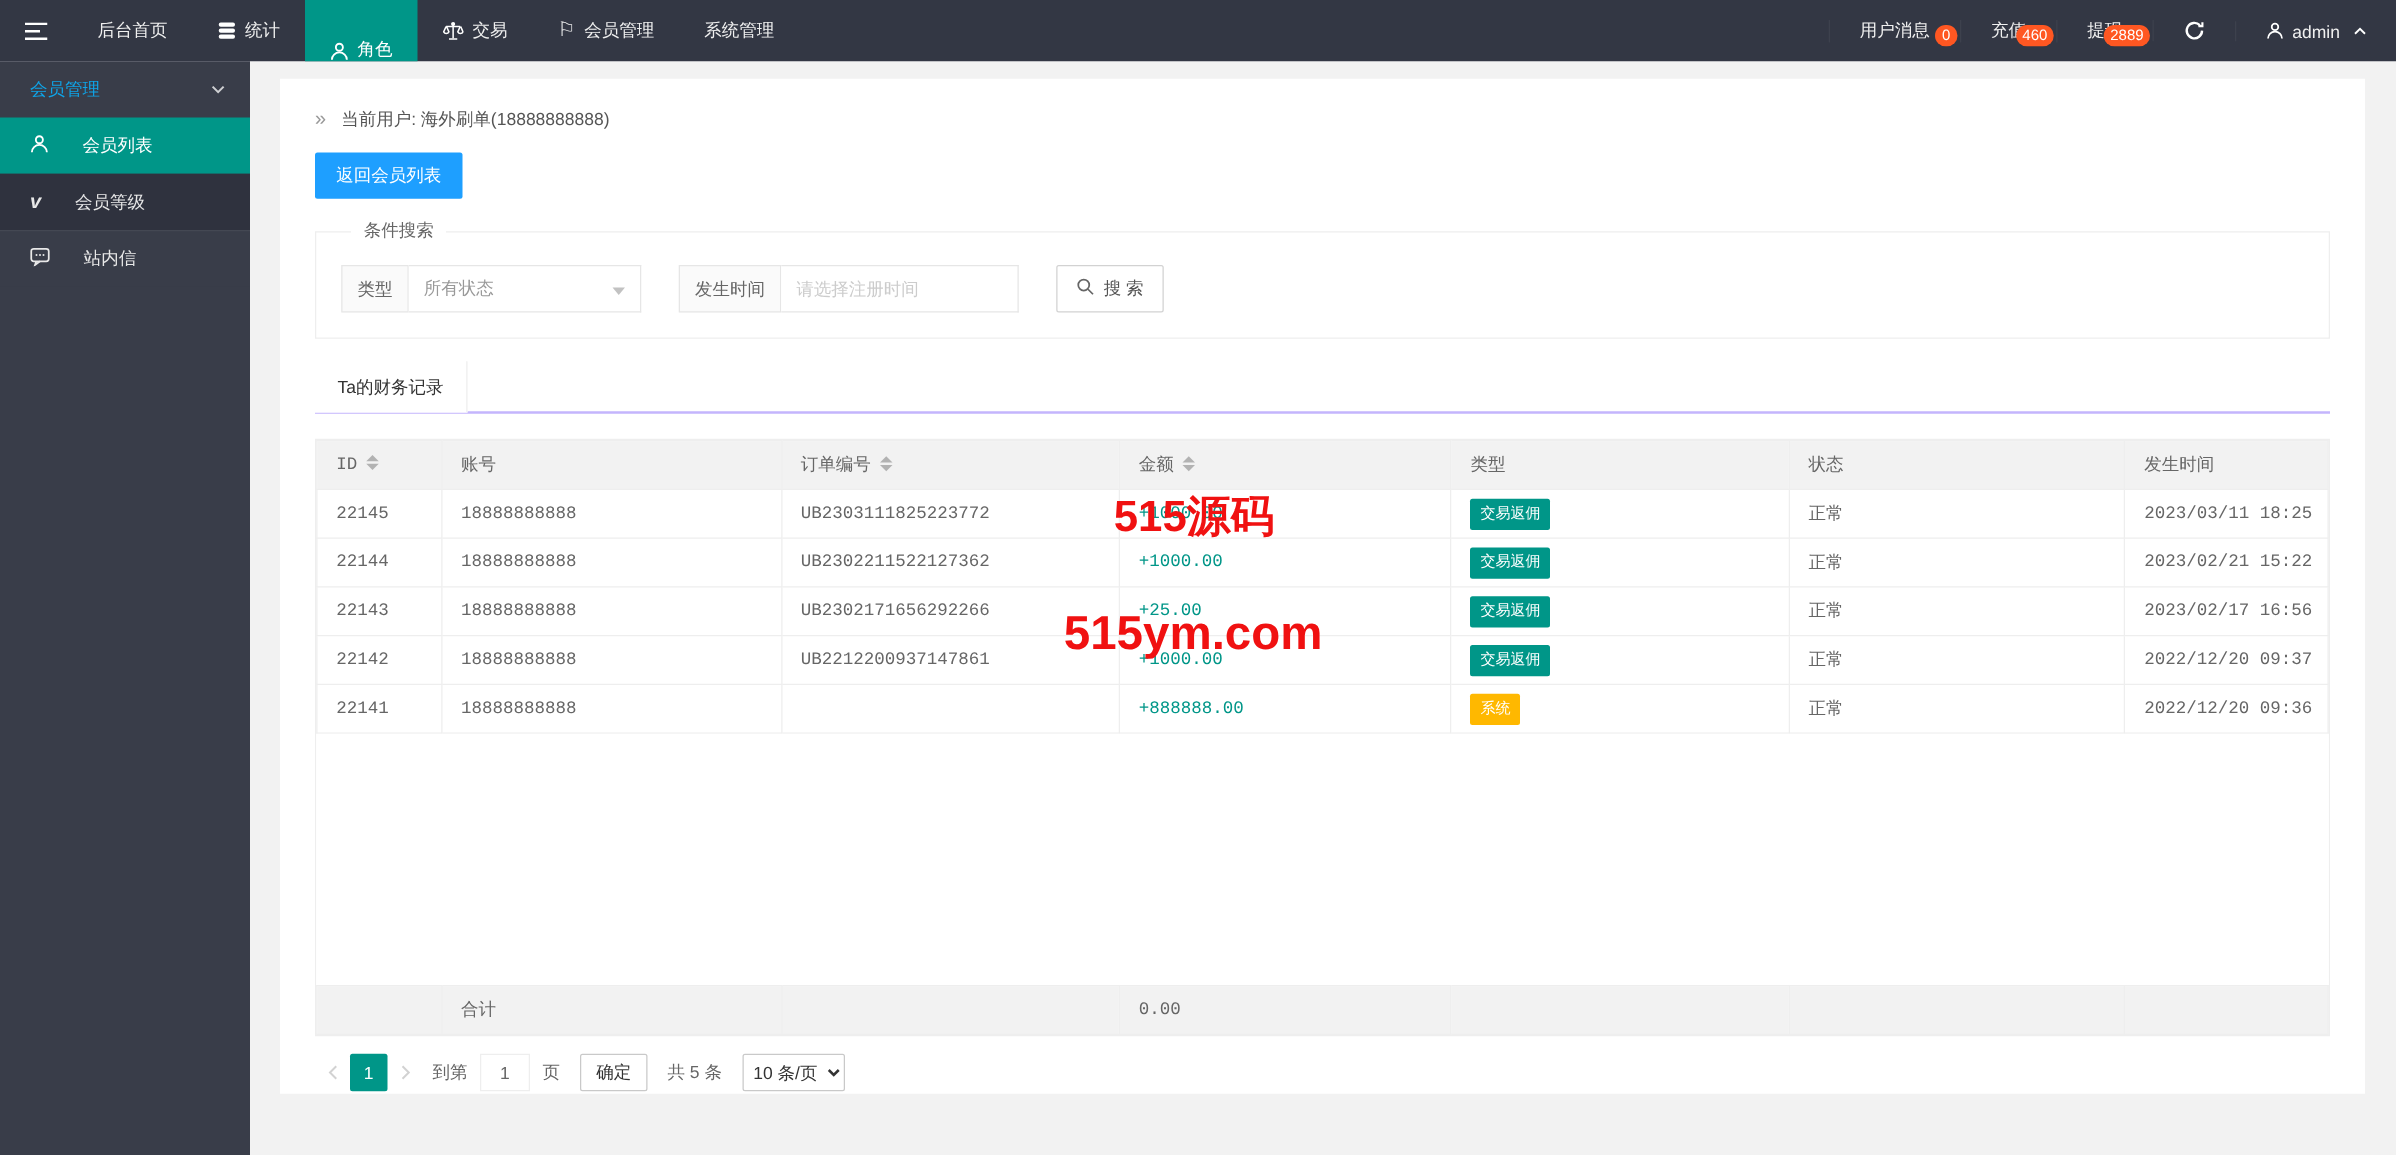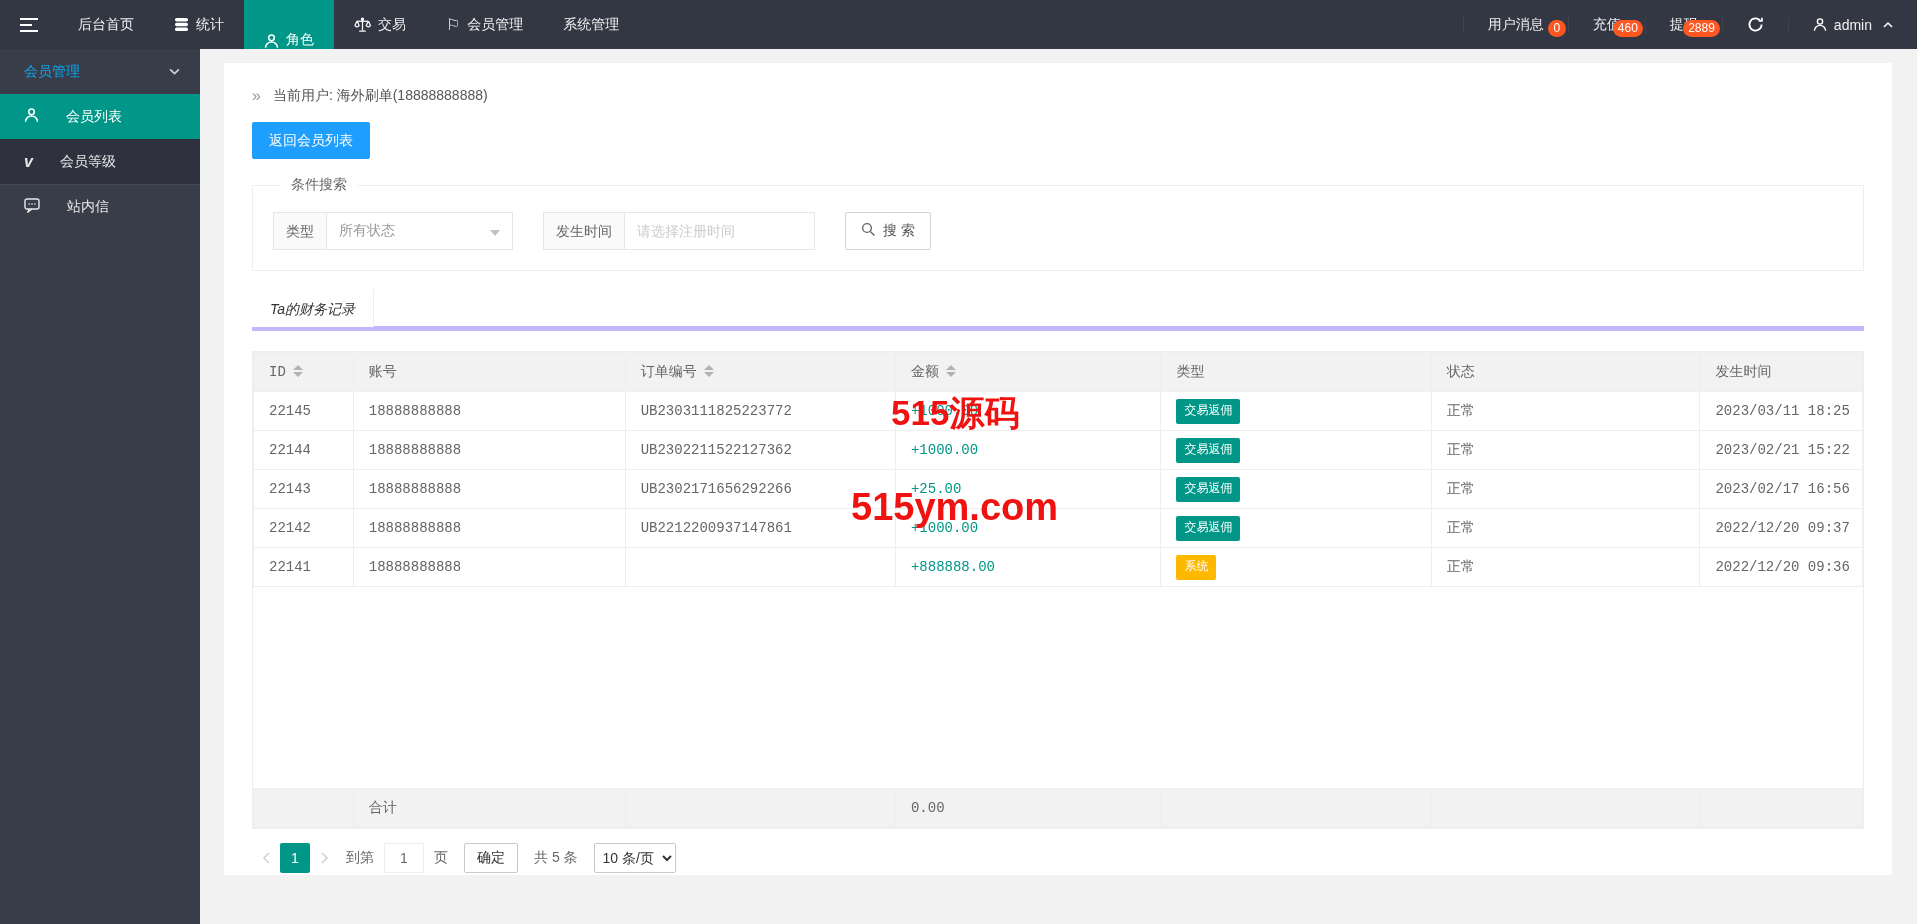--- a/index.html
+++ b/index.html
@@ -59,21 +59,21 @@
     border-left:5px solid transparent; border-right:5px solid transparent;
     border-top:6px solid #c2c2c2; }
   .gap30 { width:30px; }
   .text-input { width:190px; height:38px; border:1px solid #e6e6e6; border-left:none;
     padding:0 12px; font-size:14px; color:#666; outline:none; }
   .text-input::placeholder { color:#ccc; }
   .btn-search { height:38px; display:flex; align-items:center; gap:7px; background:#fff;
     border:1px solid #d2d2d2; padding:0 15px; font-size:14px; color:#555;
     border-radius:2px; cursor:pointer; }
   
-  .tabbar { margin-top:18px; height:42px; border-bottom:5px solid #c4b5fd; display:flex;font-style:italic; }
+  .tabbar { margin-top:18px; height:42px; border-bottom:2px solid #c4b5fd; display:flex; }
   .tab { padding:0 18px; line-height:41px; font-size:14px; color:#333; background:#fff;
     border-right:1px solid #eee; margin-bottom:-1px; border-bottom:1px solid #fff;
     cursor:pointer; }
   
   .table-wrap { margin-top:20px; border:1px solid #eee;font-family:Liberation Mono, monospace; }
   table.grid { width:100%; border-collapse:collapse; font-size:14px; color:#666; table-layout:fixed; }
   table.grid th { background:#f2f2f2; font-weight:normal; text-align:left; height:39px;
     padding:0 15px; border:1px solid #eee; color:#666; cursor:pointer; }
   table.grid td { height:39px; padding:0 15px; border:1px solid #eee; background:#fff;
     overflow:hidden; white-space:nowrap; }

